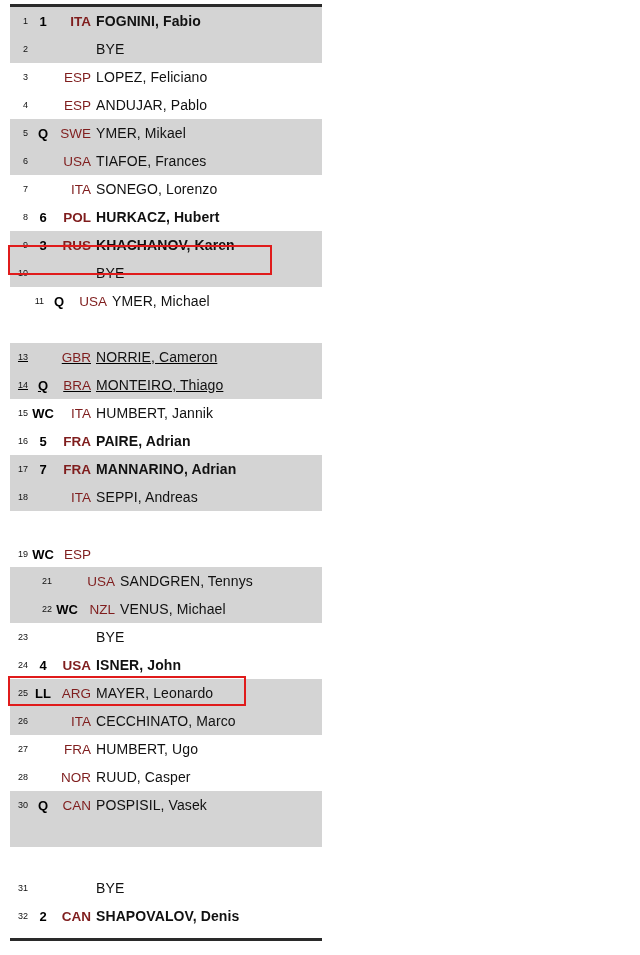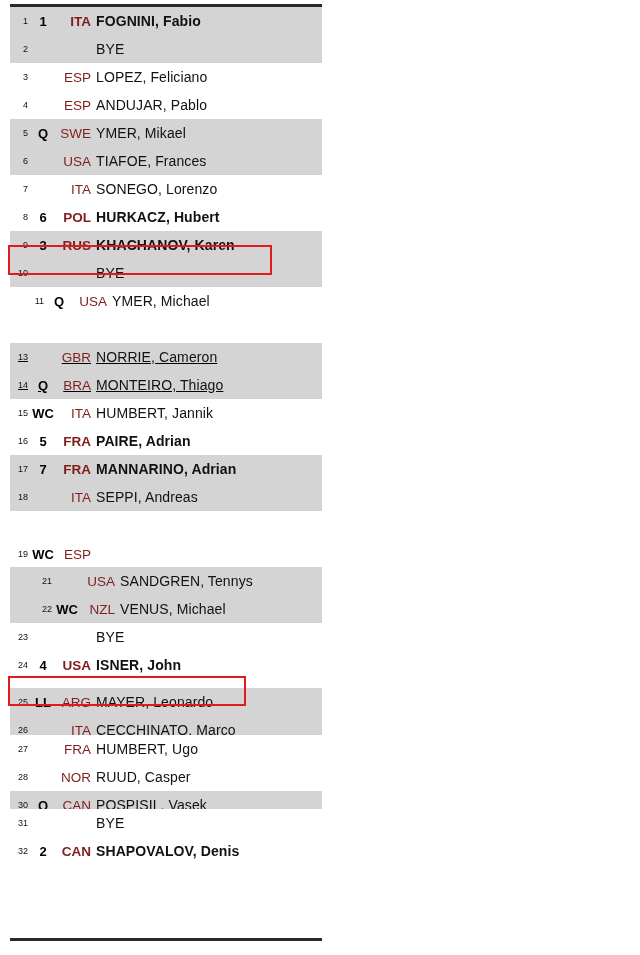--- a/index.html
+++ b/index.html
@@ -268,21 +268,21 @@
         <span class="nation"></span>
         <span class="pname bye">BYE</span>
       </div>
       <div class="row">
         <span class="seedno">24</span>
         <span class="seed">4</span>
         <span class="nation bold">USA</span>
         <span class="pname bold">ISNER, John</span>
       </div>
     </div>
-    <div class="group shaded" style="top: 679px; margin-top: 9px;">
+    <div class="group shaded" style="top: 679px;">
       <div class="row">
         <span class="seedno">25</span>
         <span class="seed">LL</span>
         <span class="nation">ARG</span>
         <span class="pname">MAYER, Leonardo</span>
       </div>
       <div class="row">
         <span class="seedno">26</span>
         <span class="seed"></span>
         <span class="nation">ITA</span>
@@ -304,21 +304,21 @@
       </div>
     </div>
     <div class="group shaded" style="top: 791px;">
       <div class="row">
         <span class="seedno">30</span>
         <span class="seed">Q</span>
         <span class="nation">CAN</span>
         <span class="pname">POSPISIL, Vasek</span>
       </div>
     </div>
-    <div class="group plain" style="top: 809px;">
+    <div class="group plain" style="top: 874px;">
       <div class="row">
         <span class="seedno">31</span>
         <span class="seed"></span>
         <span class="nation"></span>
         <span class="pname bye">BYE</span>
       </div>
       <div class="row">
         <span class="seedno">32</span>
         <span class="seed">2</span>
         <span class="nation bold">CAN</span>

